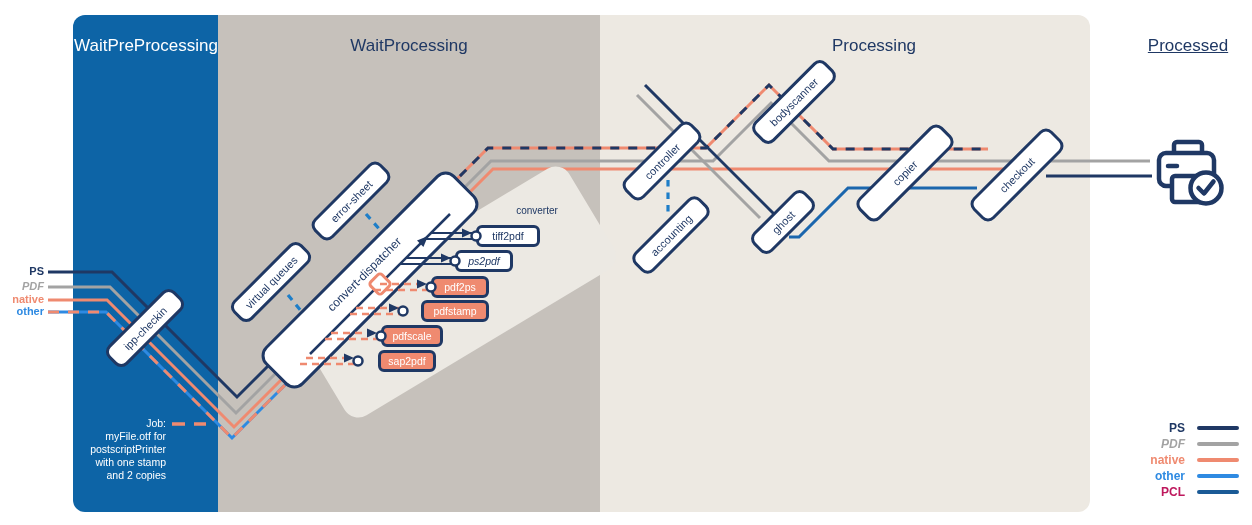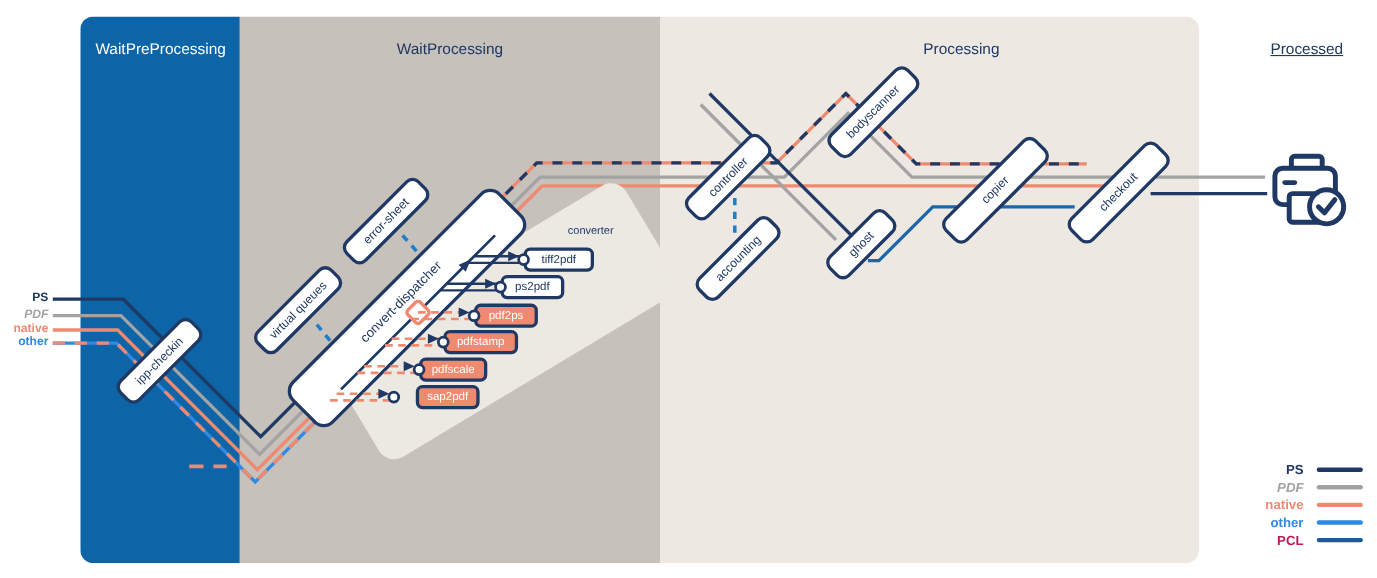--- a/index.html
+++ b/index.html
@@ -7,21 +7,21 @@
           font-family:"Liberation Sans",sans-serif;overflow:hidden;}
   .band{position:absolute;left:73px;top:15px;width:1017px;height:497px;
         border-radius:12px;overflow:hidden;z-index:0;}
   .sec{position:absolute;top:0;height:100%;}
   .sec.blue{left:0;width:145px;background:#0d64a6;}
   .sec.gray{left:145px;width:382px;background:#c6c1bb;}
   .sec.beige{left:527px;width:490px;background:#ede9e2;}
   .svg-layer{position:absolute;left:0;top:0;z-index:1;pointer-events:none;}
   .svg-top{z-index:4;}
   .hdr{position:absolute;top:36px;transform:translateX(-50%);
-       font-size:14px;color:#1f3864;z-index:3;white-space:nowrap;}
+       font-size:17px;color:#1f3864;z-index:3;white-space:nowrap;}
   .hdr.on-blue{color:#ffffff;}
   .node{position:absolute;background:#fff;border:3px solid #1f3864;border-radius:9px;
         display:flex;align-items:center;justify-content:center;color:#1f3864;
         font-size:11px;font-weight:500;white-space:nowrap;z-index:3;box-sizing:border-box;
         transform:translate(-50%,-50%) rotate(-45deg);}
   .node.big{border-radius:13px;font-size:12px;}
   .node.big span{transform:translateY(-8px);}
   .conv-shape{position:absolute;left:300px;top:233px;width:314px;height:118px;
         background:#ece9e3;border-radius:16px;transform:rotate(-31deg);z-index:2;}
   .conv-label{position:absolute;left:497px;top:205px;width:80px;text-align:center;
@@ -77,20 +77,27 @@
   <div class="hdr on-blue" style="left:146px;">WaitPreProcessing</div>
   <div class="hdr" style="left:409px;">WaitProcessing</div>
   <div class="hdr" style="left:874px;">Processing</div>
   <div class="hdr" style="left:1188px;text-decoration:underline;">Processed</div>
 
   <div class="in-label c-ps" style="top:265px;">PS</div>
   <div class="in-label c-pdf" style="top:280px;">PDF</div>
   <div class="in-label c-native" style="top:293px;">native</div>
   <div class="in-label c-other" style="top:305px;">other</div>
 
+  <div class="job">
+    <div>Job:</div>
+    <div>myFile.otf for</div>
+    <div>postscriptPrinter</div>
+    <div>with one stamp</div>
+    <div>and 2 copies</div>
+  </div>
 
   <div class="conv-shape"></div>
   <div class="conv-label">converter</div>
 
   <div class="node" style="left:145px;top:328px;width:94px;height:27px;">
       <span>ipp-checkin</span>
     </div>
   <div class="node" style="left:271px;top:282px;width:97px;height:27px;">
       <span>virtual queues</span>
     </div>
@@ -115,27 +122,27 @@
   <div class="node" style="left:905px;top:173px;width:118px;height:30px;">
       <span>copier</span>
     </div>
   <div class="node" style="left:1017px;top:175px;width:112px;height:30px;">
       <span>checkout</span>
     </div>
 
   <div class="tool white" style="left:476px;top:225px;width:64px;justify-content:center;">
       <span>tiff2pdf</span>
     </div>
-  <div class="tool white" style="left:455px;top:250px;width:58px;">
+  <div class="tool white" style="left:455px;top:250px;width:58px;font-style:italic;">
       <span>ps2pdf</span>
     </div>
   <div class="tool accent" style="left:431px;top:276px;width:58px;">
       <span>pdf2ps</span>
     </div>
-  <div class="tool accent" style="left:403px;top:300px;width:68px;">
+  <div class="tool accent" style="left:421px;top:300px;width:68px;">
       <span>pdfstamp</span>
     </div>
   <div class="tool accent" style="left:381px;top:325px;width:62px;">
       <span>pdfscale</span>
     </div>
   <div class="tool accent" style="left:378px;top:350px;width:58px;">
       <span>sap2pdf</span>
     </div>
 
   <svg class="svg-layer svg-top" width="1252" height="525">

